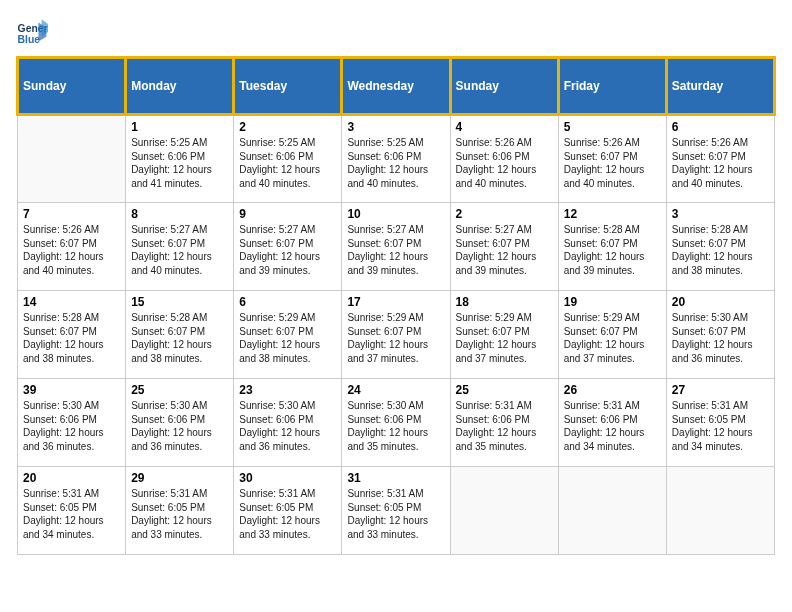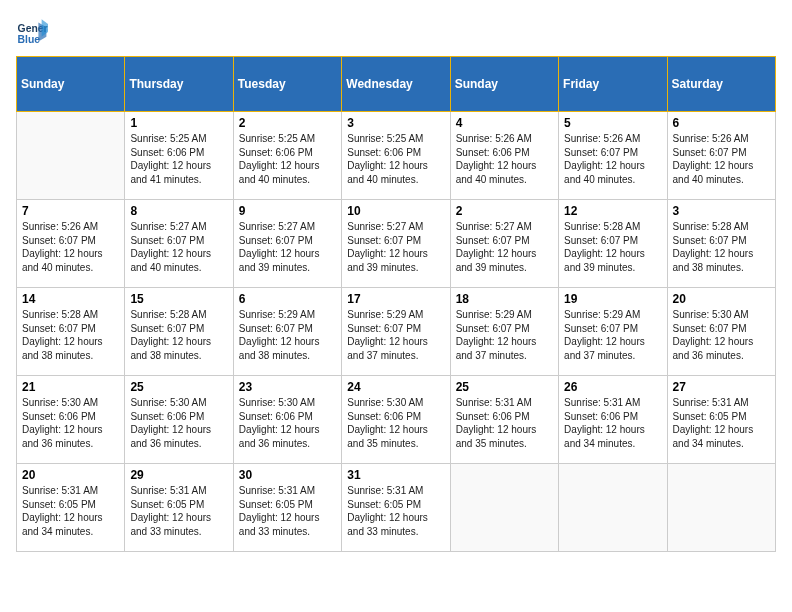--- a/index.html
+++ b/index.html
@@ -44,21 +44,21 @@
       margin-top: 8px;
       font-size: 10.5px;
     }
     .calendar-table th {
       background: #2a6db5;
       color: #fff;
       padding: 20px 4px;
       text-align: left;
       font-size: 12px;
       font-weight: bold;
-      border: 1px solid #eab308;
+      border: 3px solid #eab308;
     }
     .calendar-table td {
       border: 1px solid #ccc;
       vertical-align: top;
       padding: 4px 5px;
       width: 14.28%;
       min-height: 80px;
       height: 88px;
     }
     .day-num {
@@ -93,21 +93,21 @@
     <div class="title-block">
       <div class="month-year"></div>
       <div class="location"></div>
     </div>
   </div>
 
   <table class="calendar-table">
     <thead>
       <tr>
       <th>Sunday</th>
-          <th>Thursday</th>
+          <th>Monday</th>
           <th>Tuesday</th>
           <th>Wednesday</th>
           <th>Sunday</th>
           <th>Friday</th>
           <th>Saturday</th>
         </tr>
     </thead>
     <tbody id="calendar-body">
     <tr>
           <td class="empty-cell"></td>
@@ -251,21 +251,21 @@
           <td>
             <span class="day-num">20</span>
             <div class="day-info" style="white-space: pre-line;">Sunrise: 5:30 AM
 Sunset: 6:07 PM
 Daylight: 12 hours
 and 36 minutes.</div>
           </td>
         </tr>
         <tr>
           <td>
-            <span class="day-num">21</span>
+            <span class="day-num">39</span>
             <div class="day-info" style="white-space: pre-line;">Sunrise: 5:30 AM
 Sunset: 6:06 PM
 Daylight: 12 hours
 and 36 minutes.</div>
           </td>
           <td>
             <span class="day-num">25</span>
             <div class="day-info" style="white-space: pre-line;">Sunrise: 5:30 AM
 Sunset: 6:06 PM
 Daylight: 12 hours

